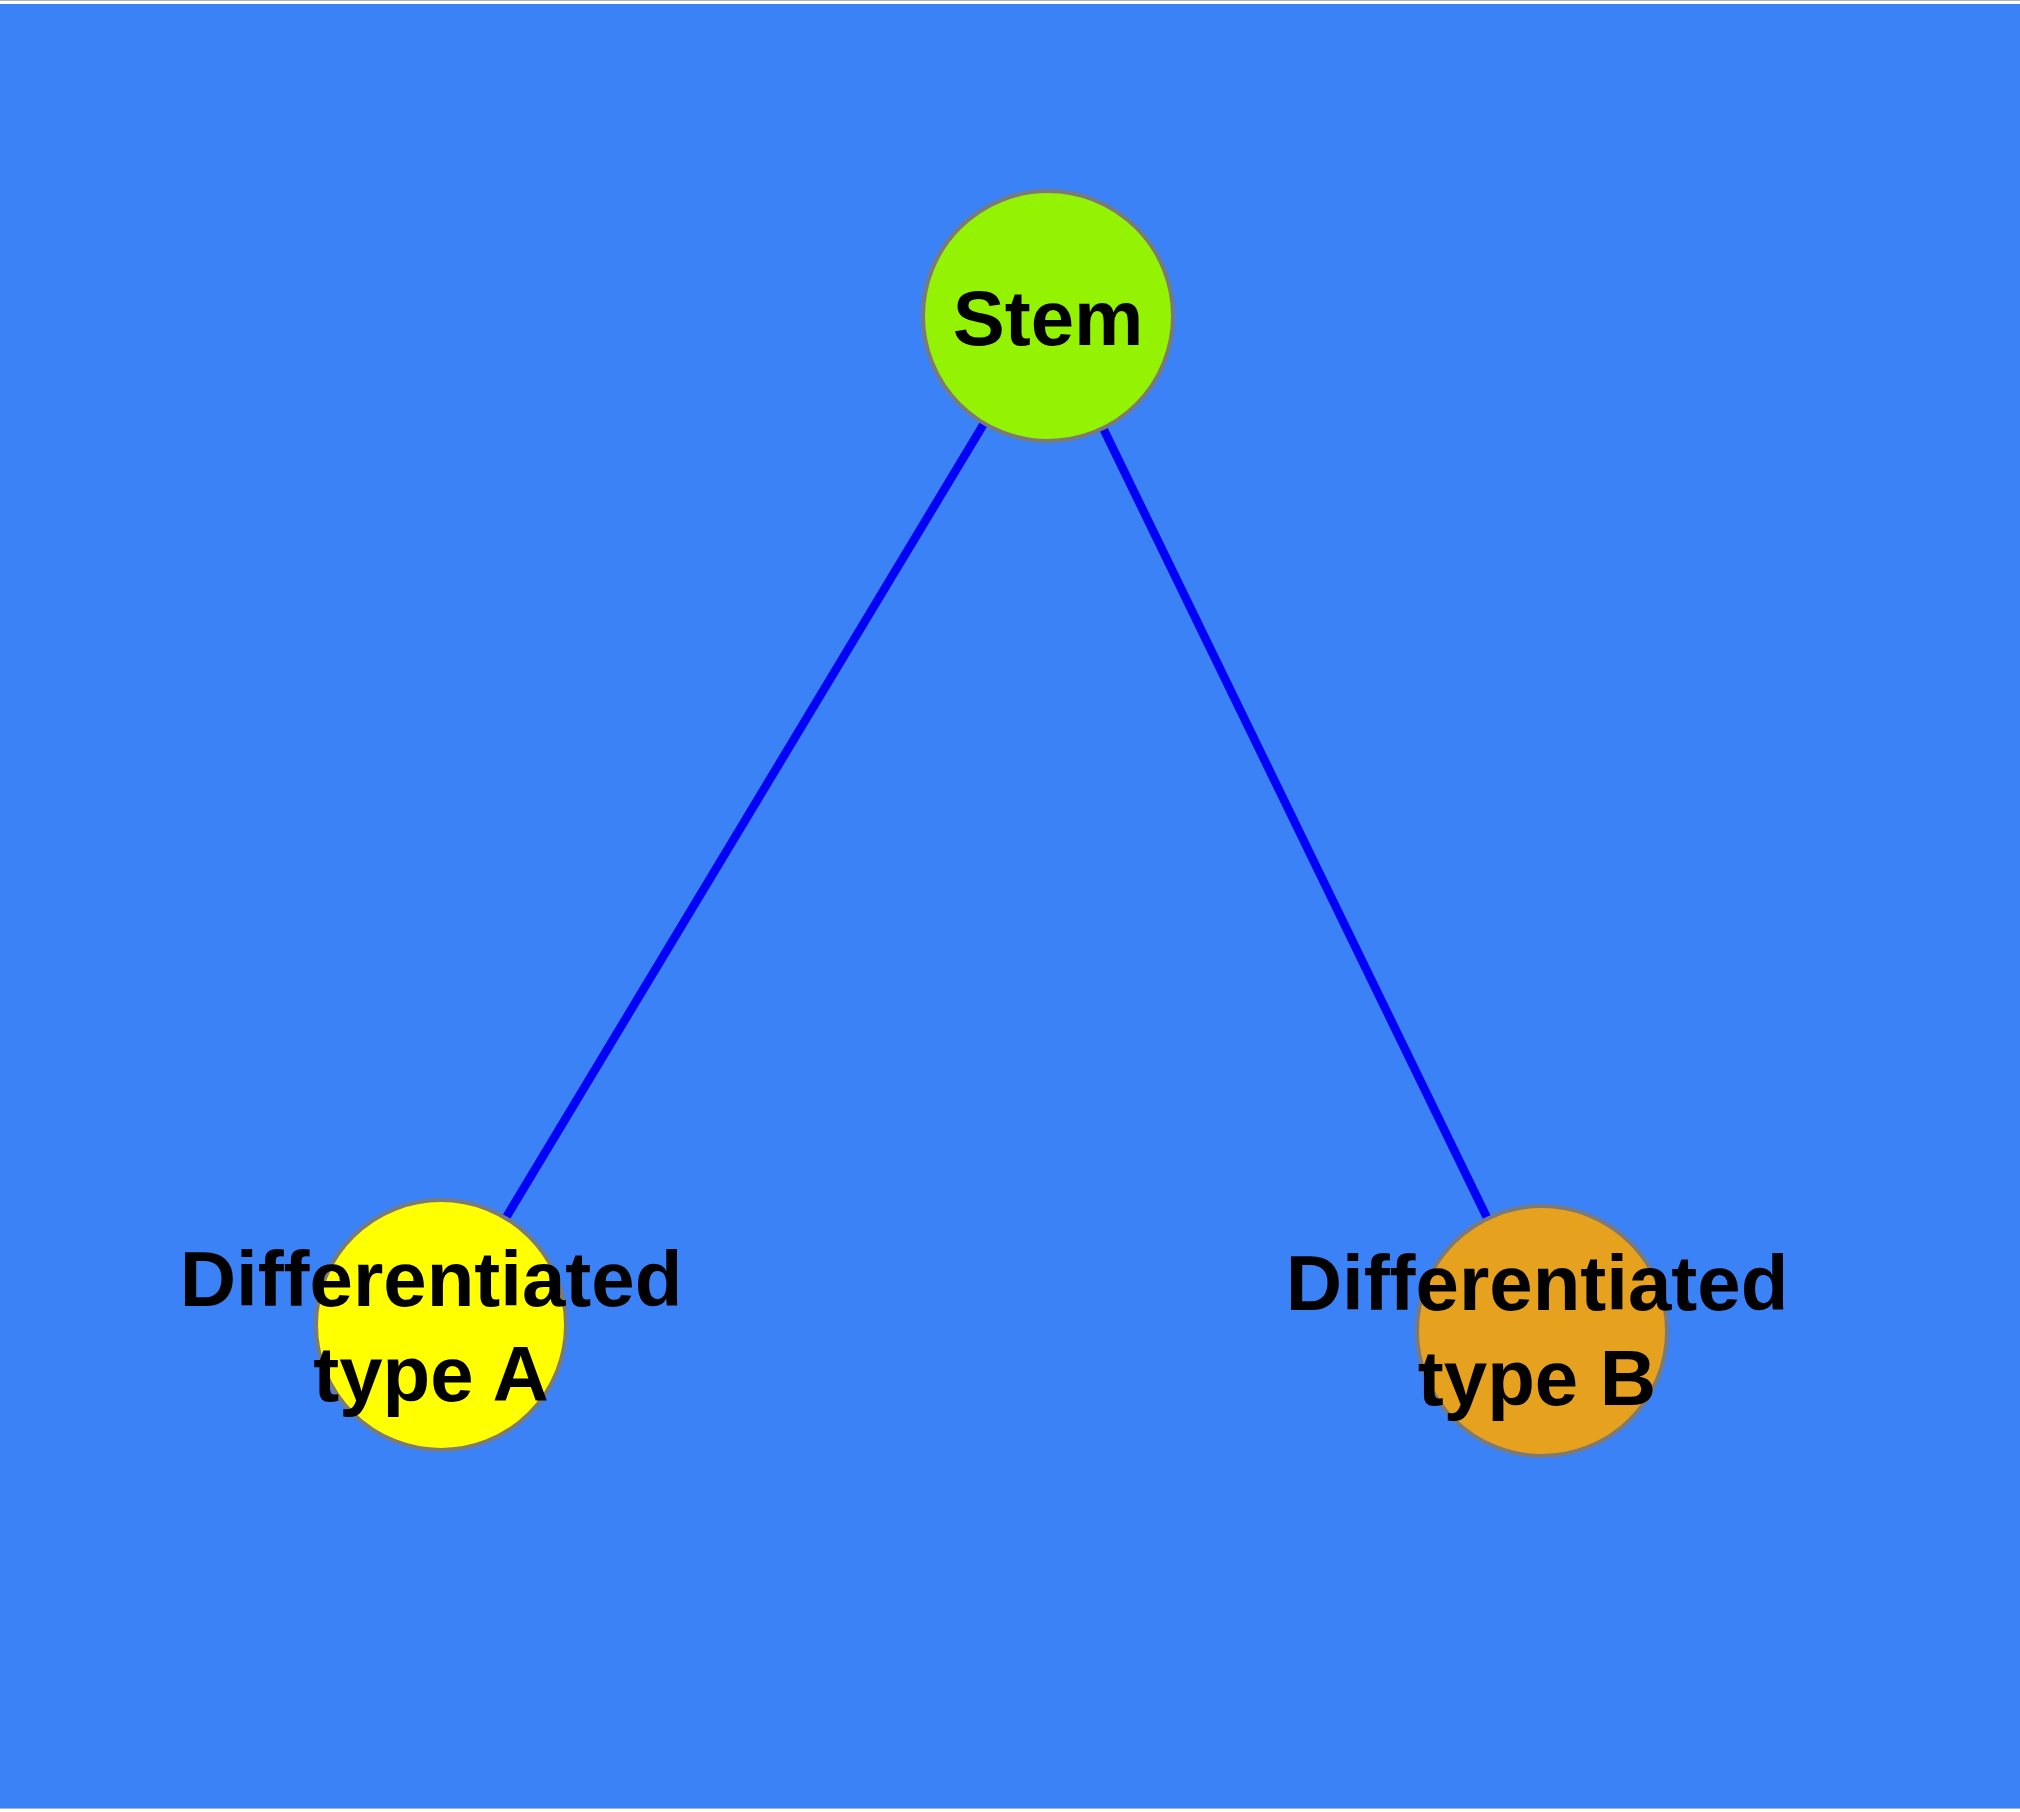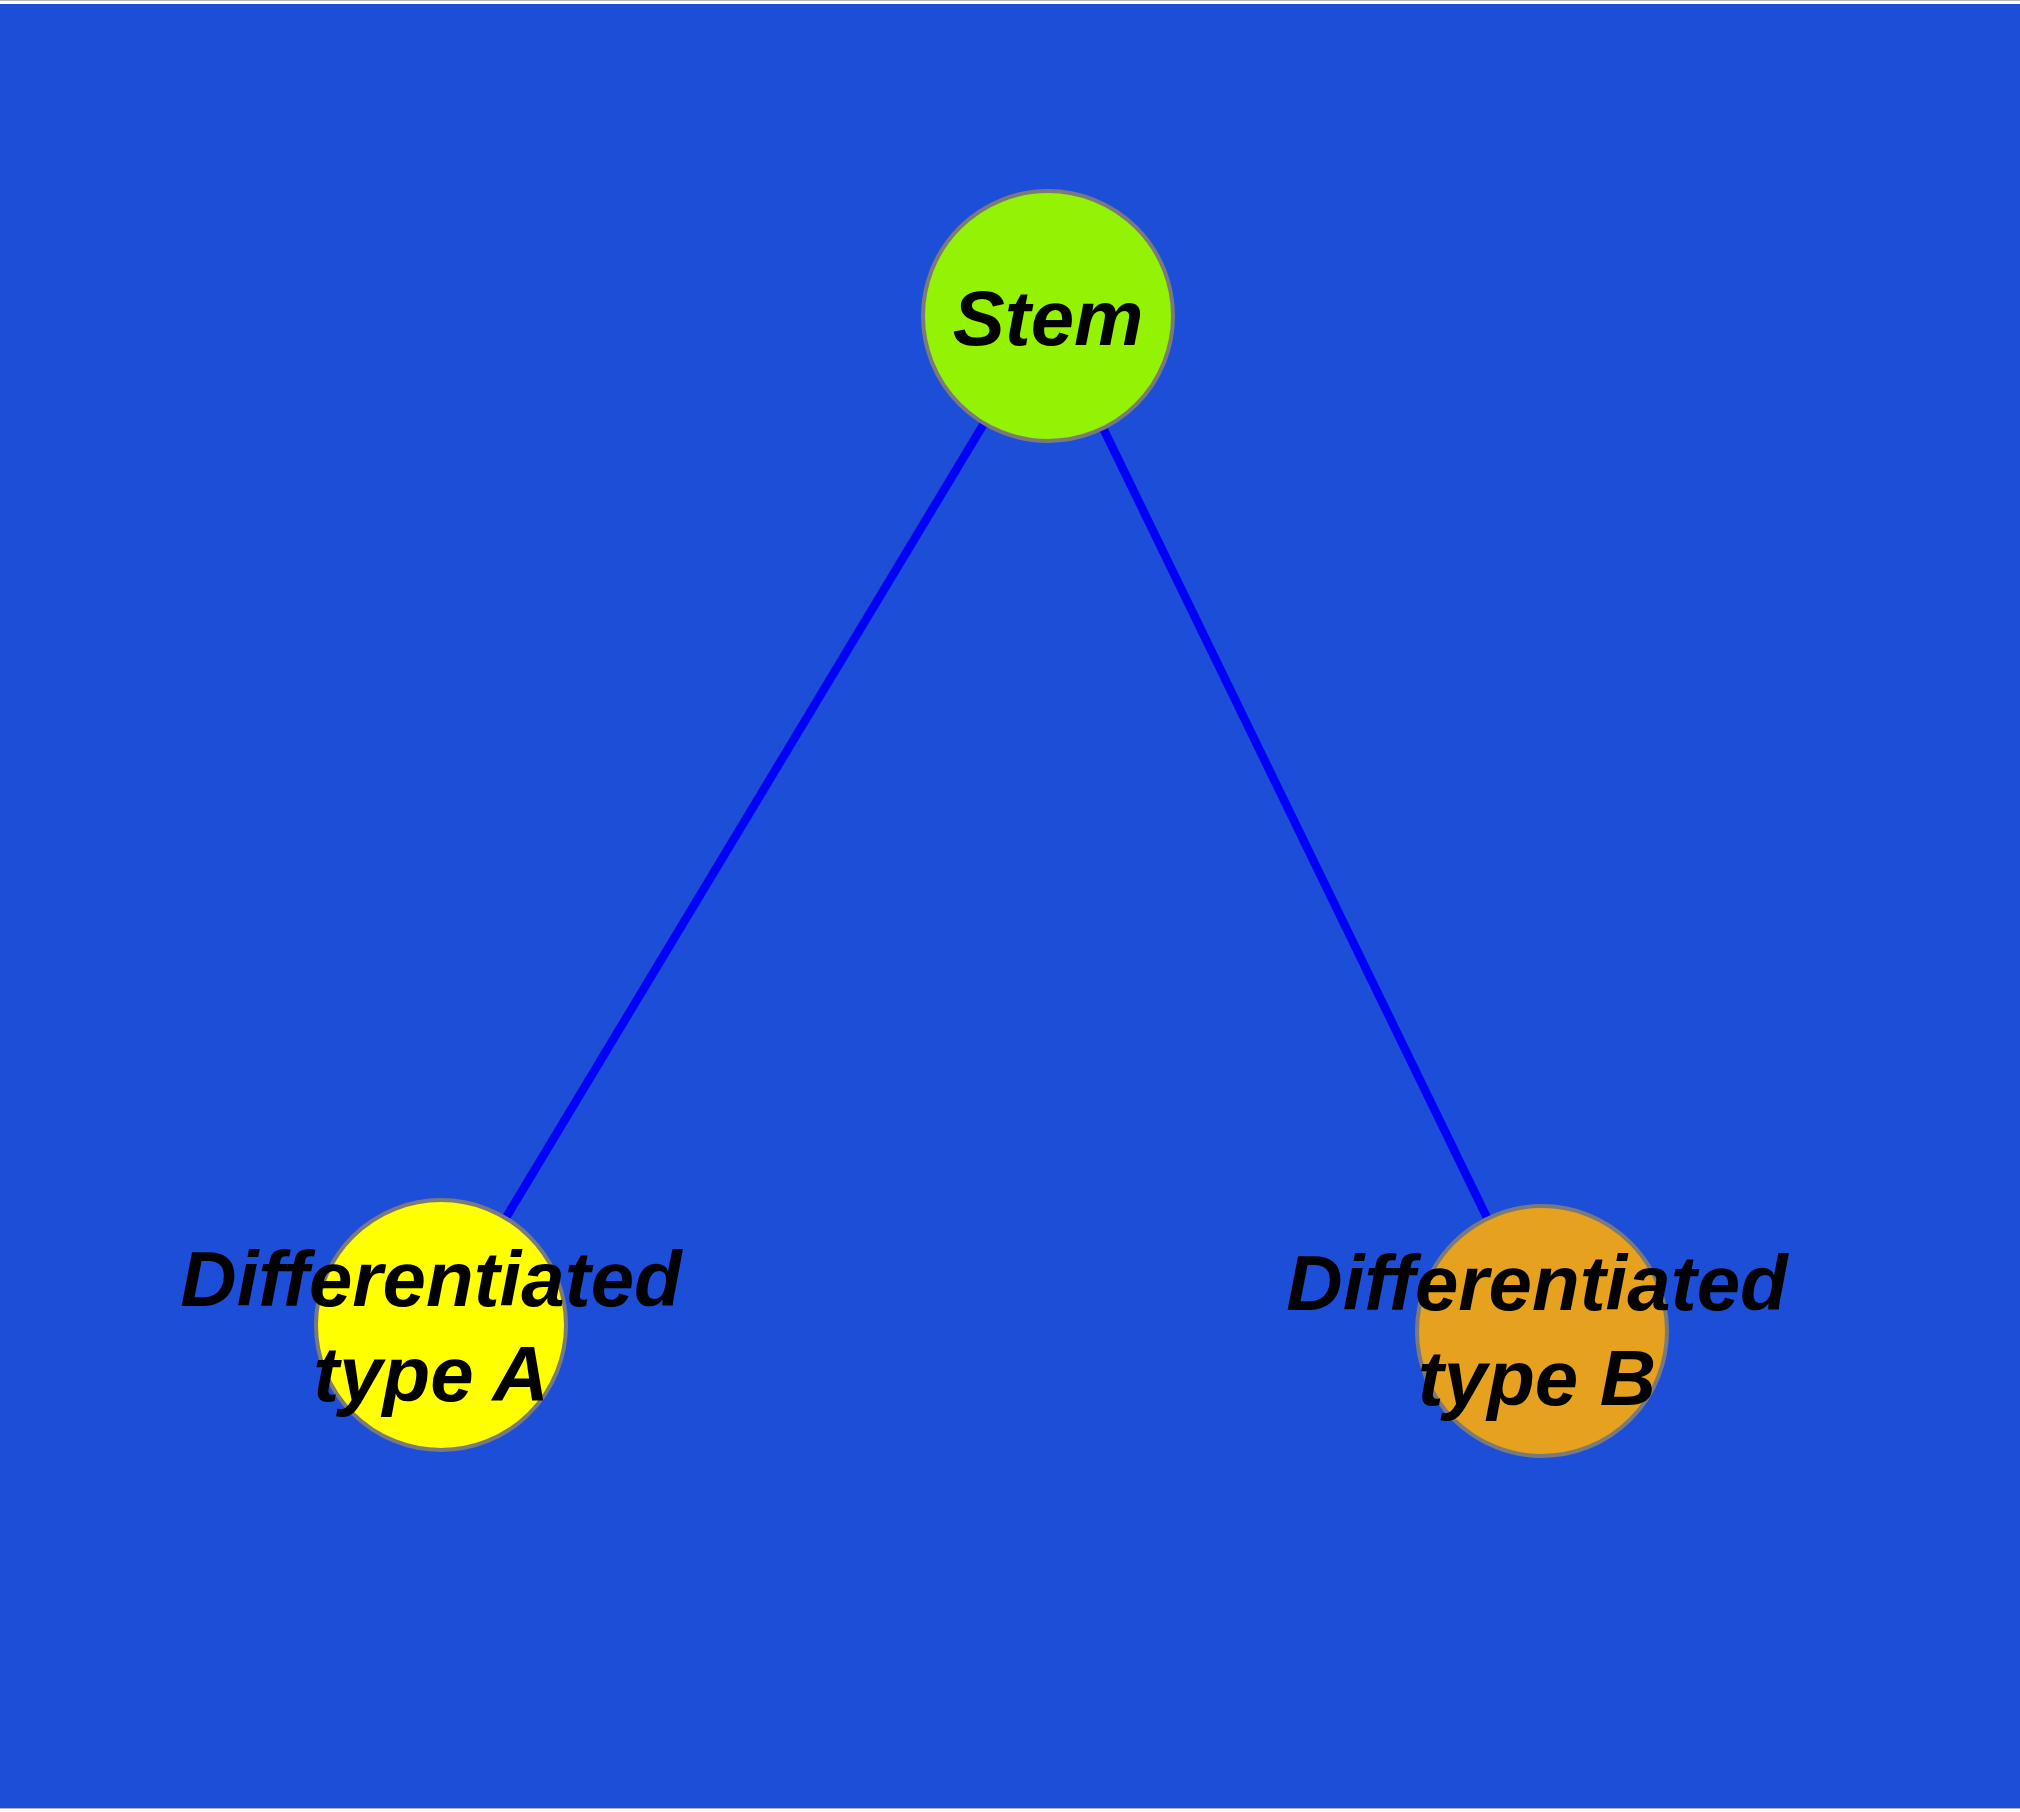--- a/index.html
+++ b/index.html
@@ -54,21 +54,21 @@
     left: 0; top: 1808px;
     width: 100%; height: 4.2px;
     background: #ffffff;
     border-top: 0.8px solid #b2b2bc;
     box-sizing: border-box;
   }
 </style>
 </head>
 <body>
 
-<div class="page" style="background-color: #1d4ed8; font-style: italic;">
+<div class="page" style="background-color: #3b82f6;">
 
   <svg class="edge-layer" viewBox="0 0 2384 2138" xmlns="http://www.w3.org/2000/svg">
     <line x1="1237" y1="373" x2="520" y2="1564" stroke-width="10" stroke="#0000FA"></line>
     <line x1="1237" y1="373" x2="1819" y2="1570" stroke-width="10" stroke="#0000FA"></line>
   </svg>
 
   <div class="circle" id="node-stem" style="background-color: rgb(148, 242, 3); border-color: rgb(122, 122, 122);"></div>
 
   <div class="circle" id="node-diff-a" style="background-color: rgb(255, 255, 0); border-color: rgb(122, 122, 122);"></div>
 

